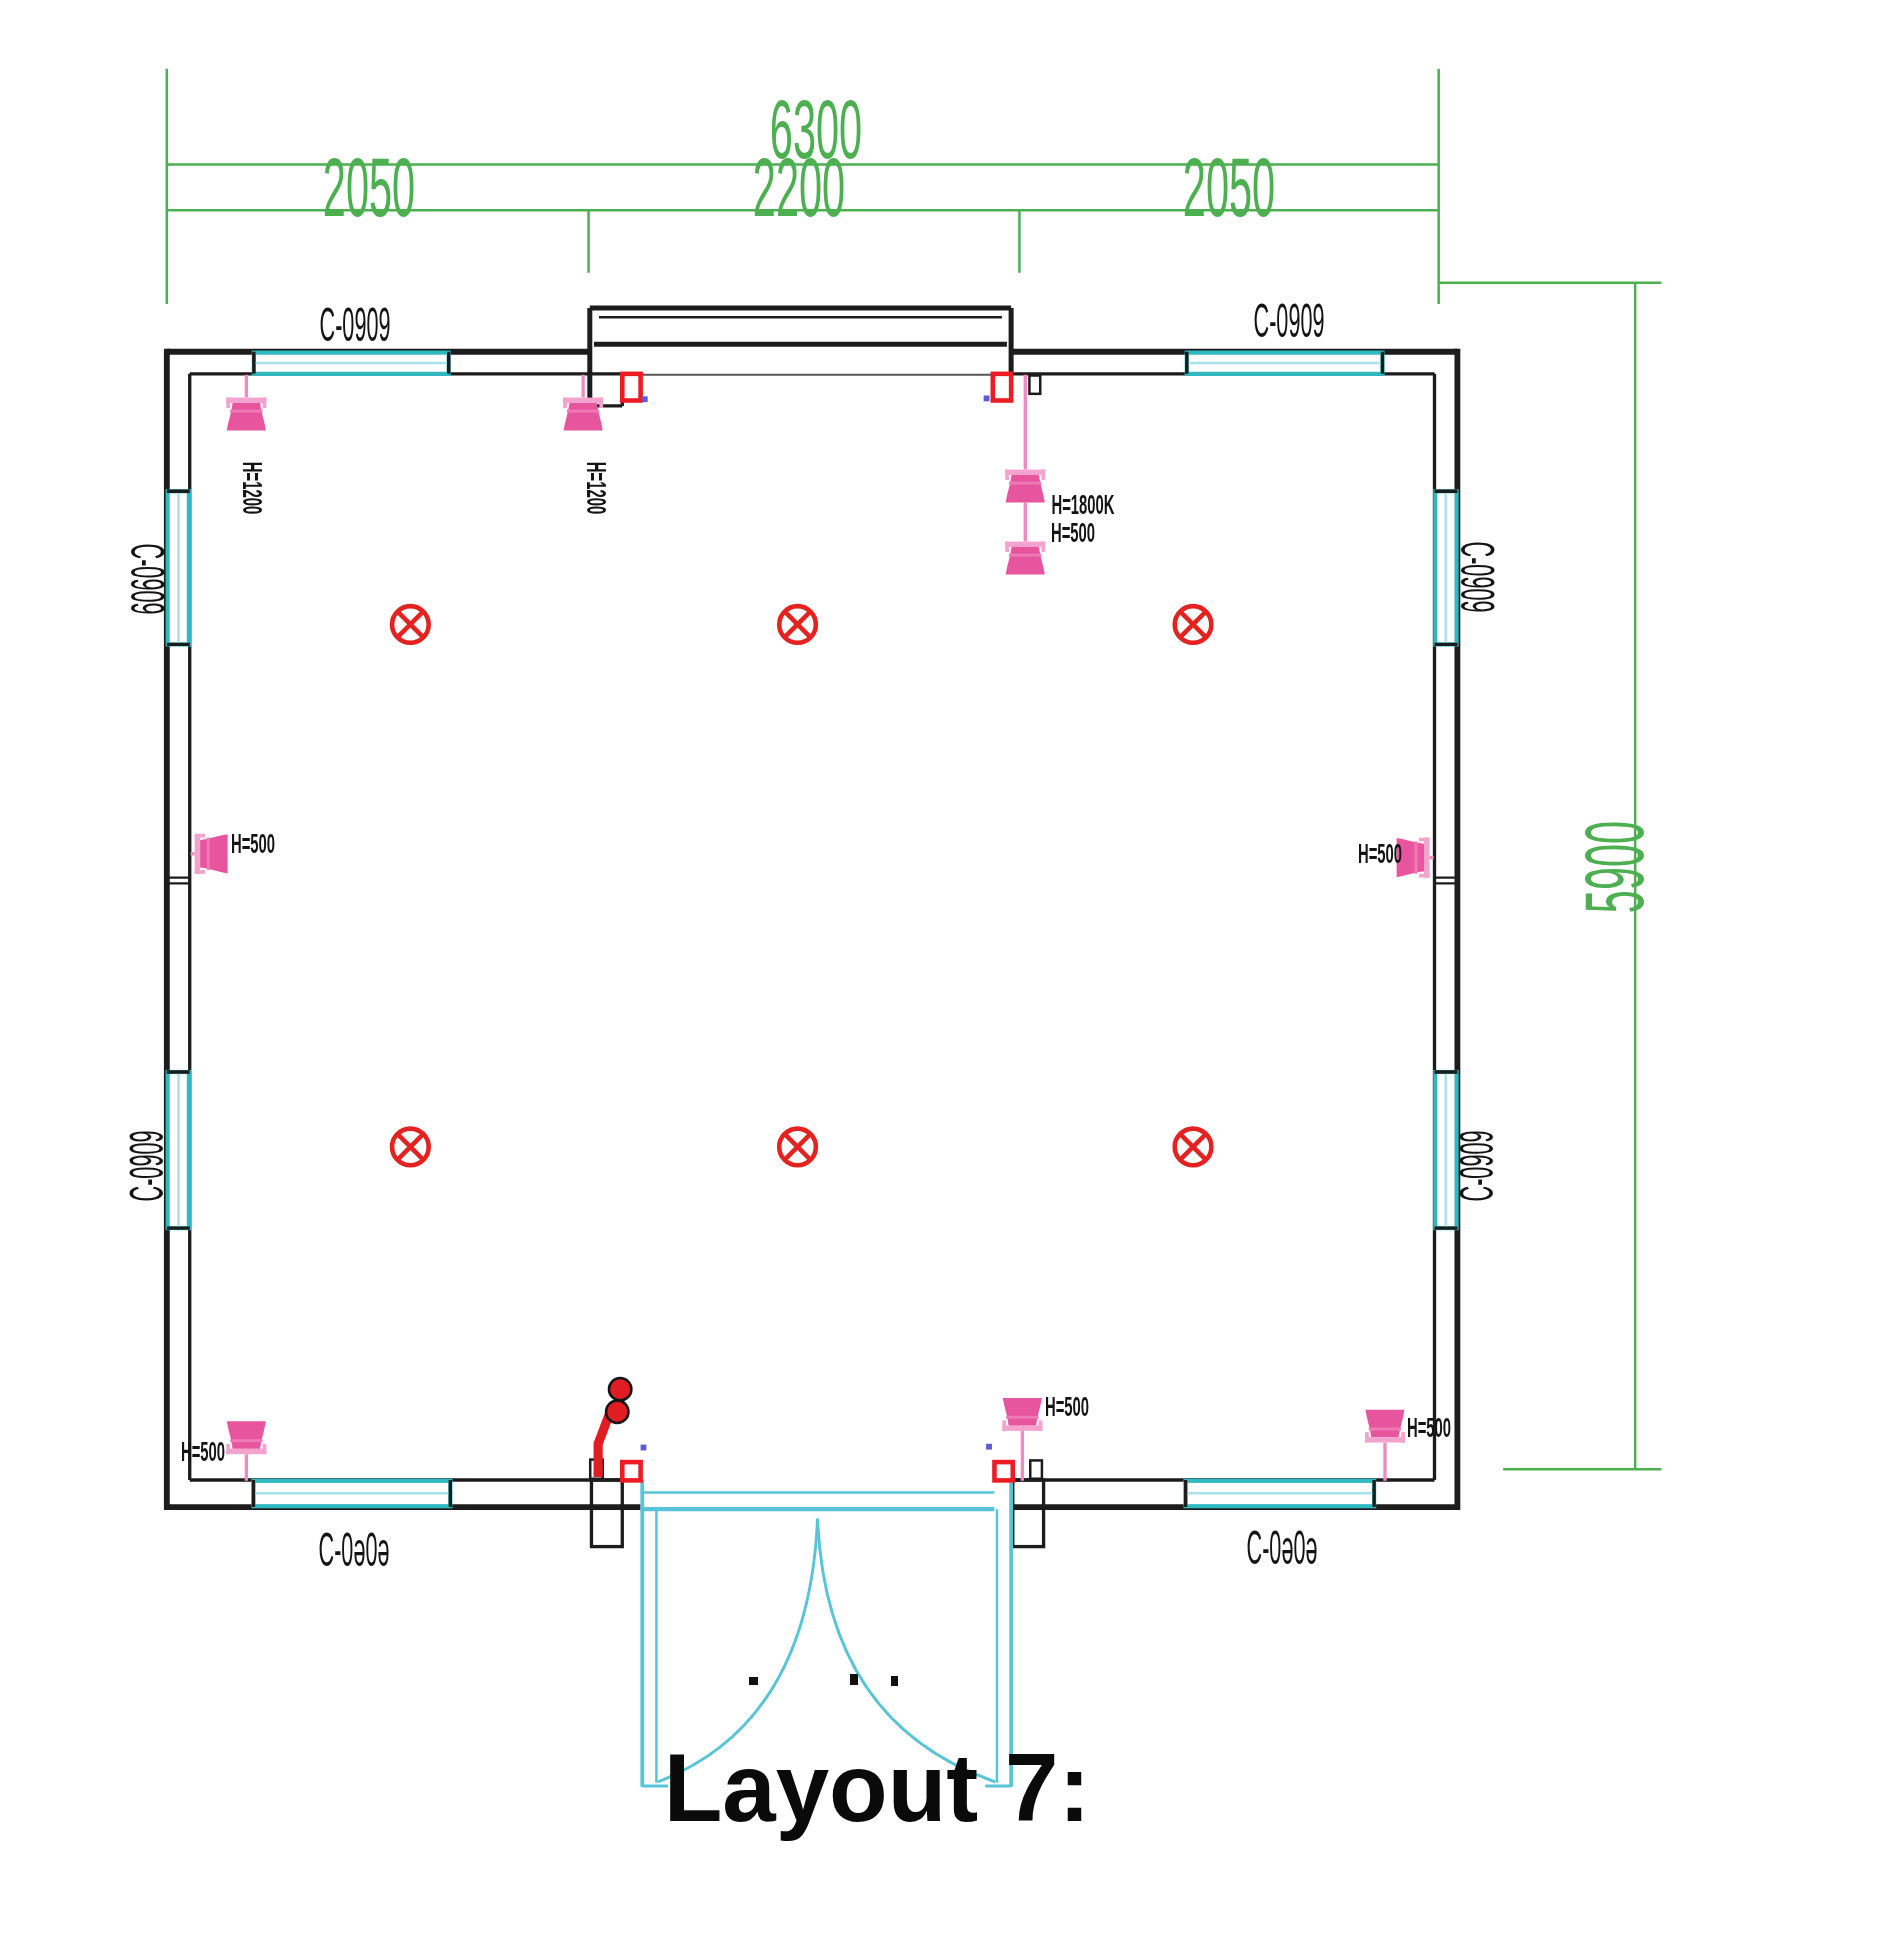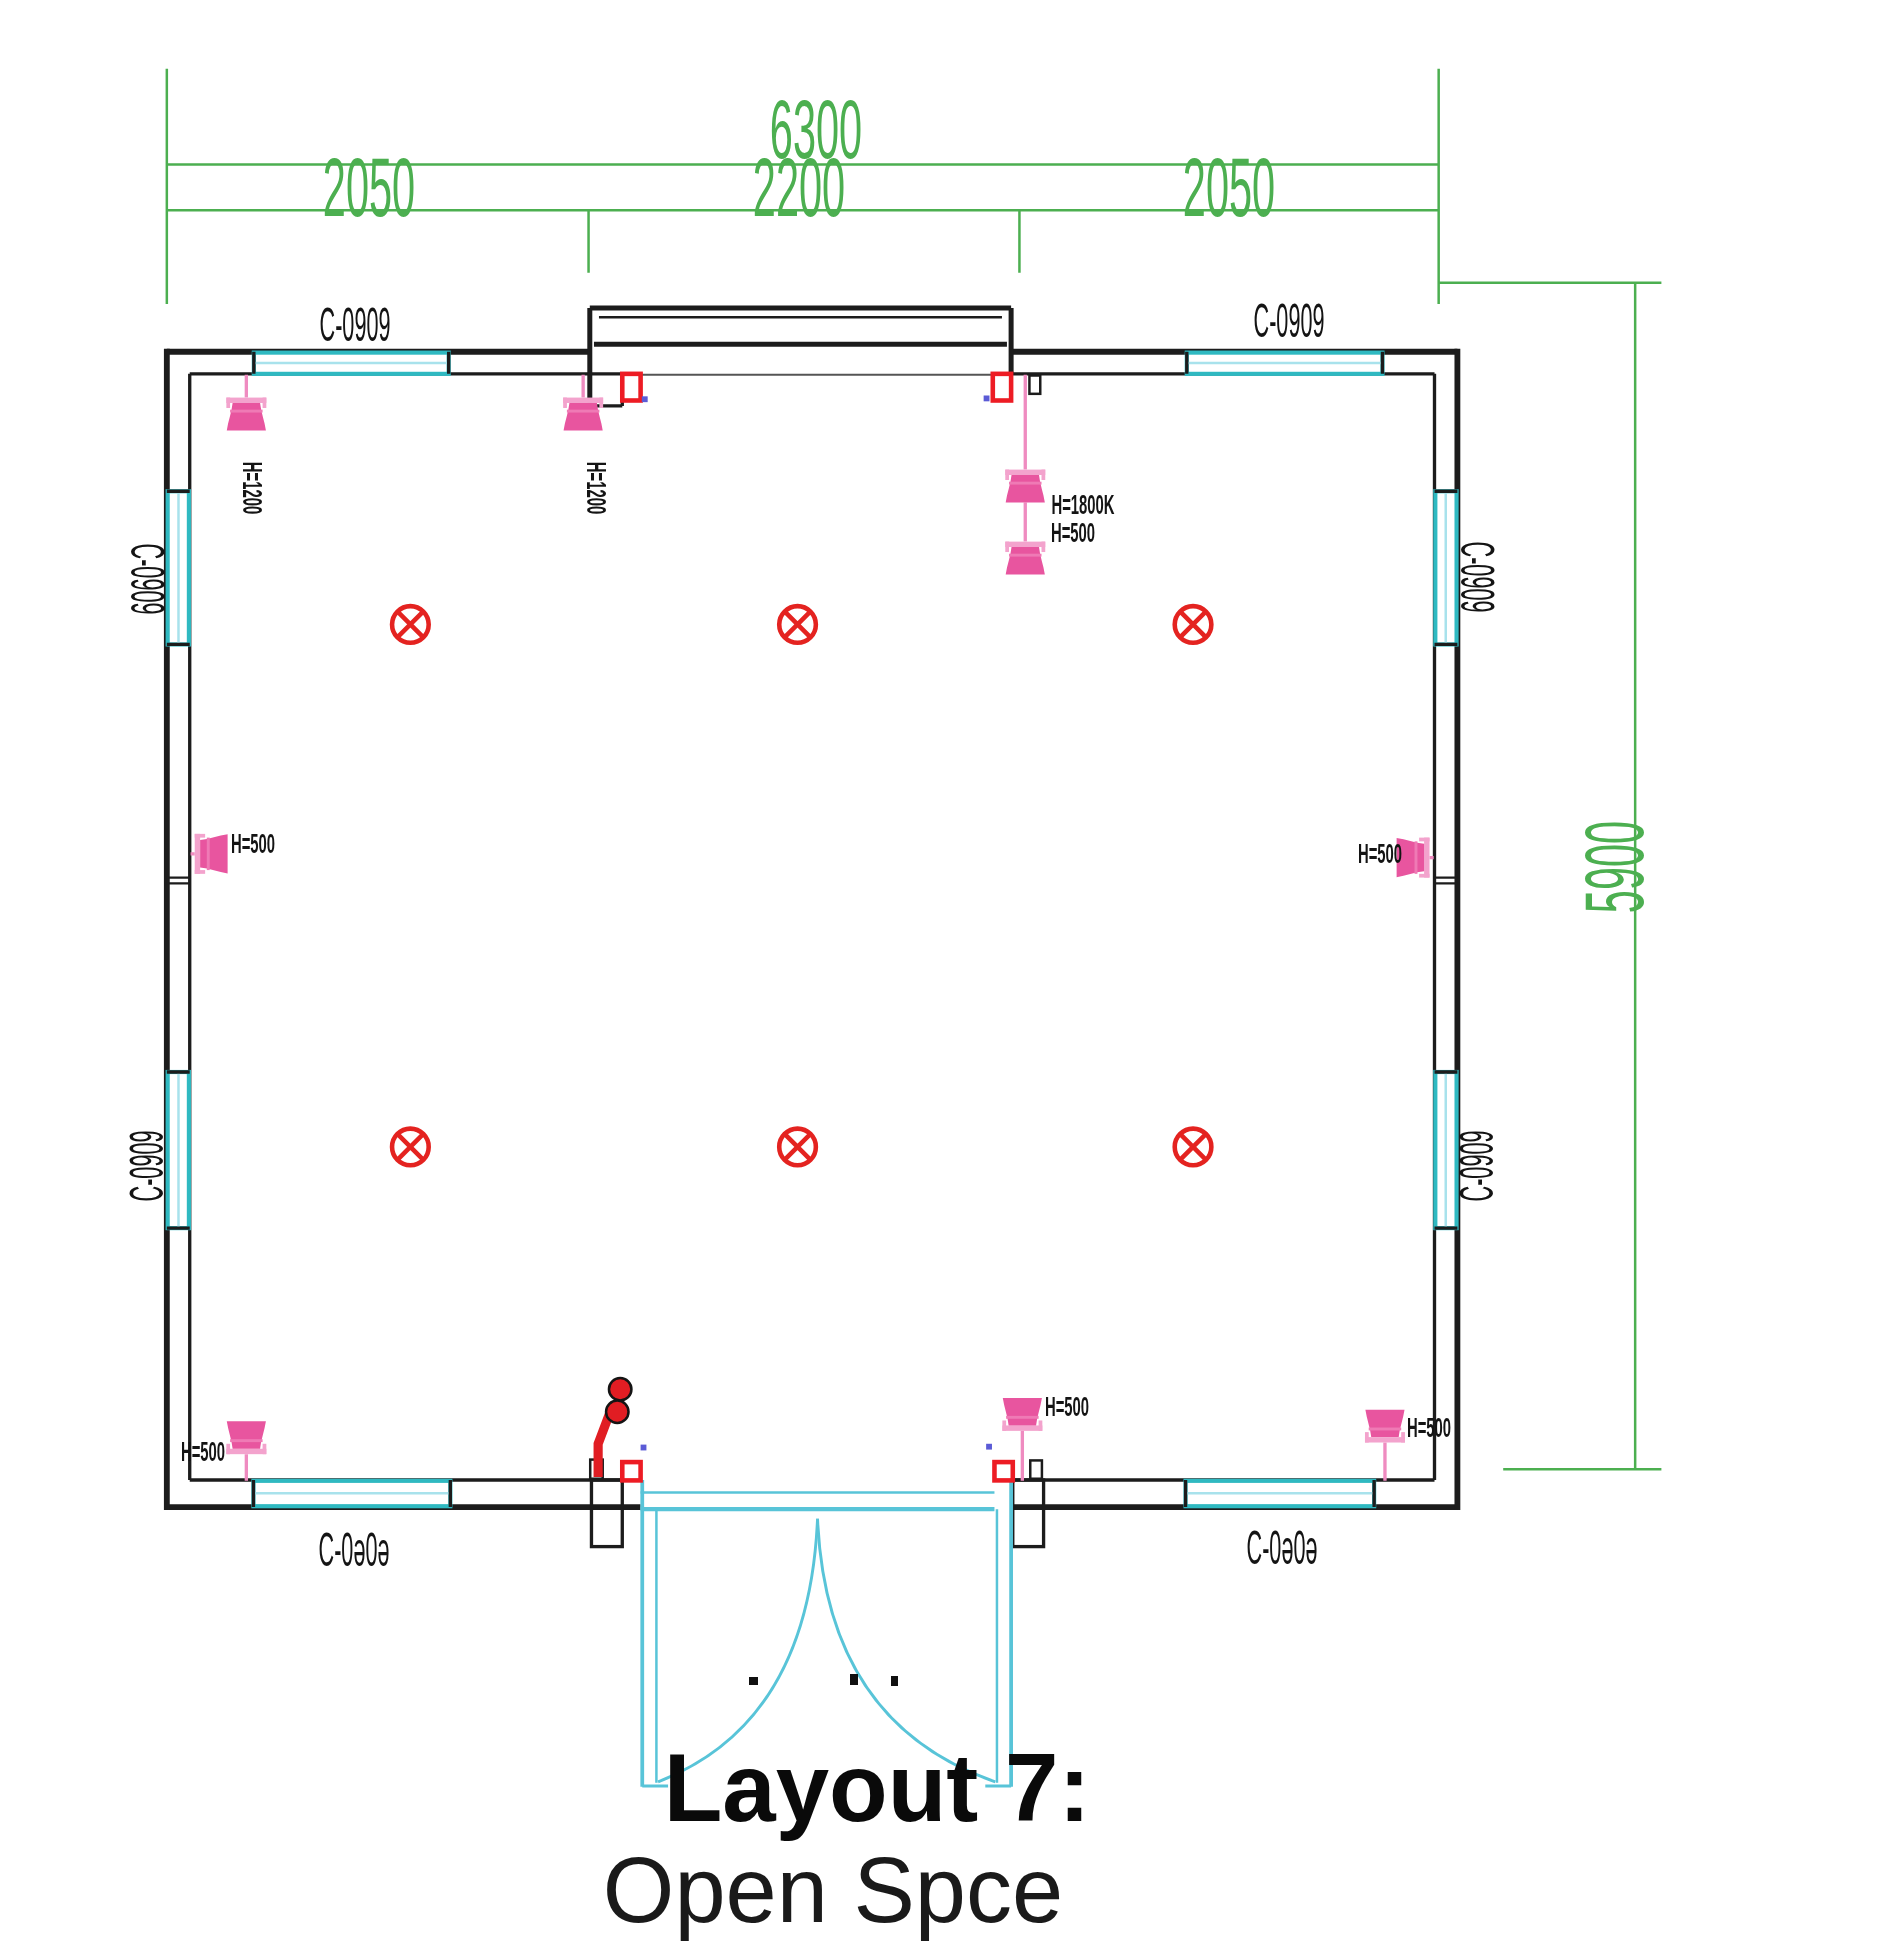--- a/index.html
+++ b/index.html
@@ -175,16 +175,15 @@
   <div class="lbl lamptxt" style="left:1380px;top:854px;transform:translate(-50%,-50%) scaleX(0.55);">H=500</div>
   <div class="lbl lamptxt" style="left:203px;top:1452px;transform:translate(-50%,-50%) scaleX(0.55);">H=500</div>
   <div class="lbl lamptxt" style="left:1067px;top:1407px;transform:translate(-50%,-50%) scaleX(0.55);">H=500</div>
   <div class="lbl lamptxt" style="left:1429px;top:1428px;transform:translate(-50%,-50%) scaleX(0.55);">H=500</div>
 
   <div class="frag" style="left:749px;top:1677px;width:9.2px;height:7.5px;"></div>
   <div class="frag" style="left:850px;top:1674px;width:8.3px;height:10.8px;"></div>
   <div class="frag" style="left:891px;top:1676px;width:6.7px;height:10px;"></div>
 
   <div class="lbl title1" style="left:849px;top:1788px;transform:translate(-50%,-50%);margin-left:28px;">Layout 7:</div>
-  <div class="lbl title2" style="left:833px;top:1890px;transform:translate(-50%,-50%);">Open Spce</div>
 
 </div>
 
 
 </body></html>

